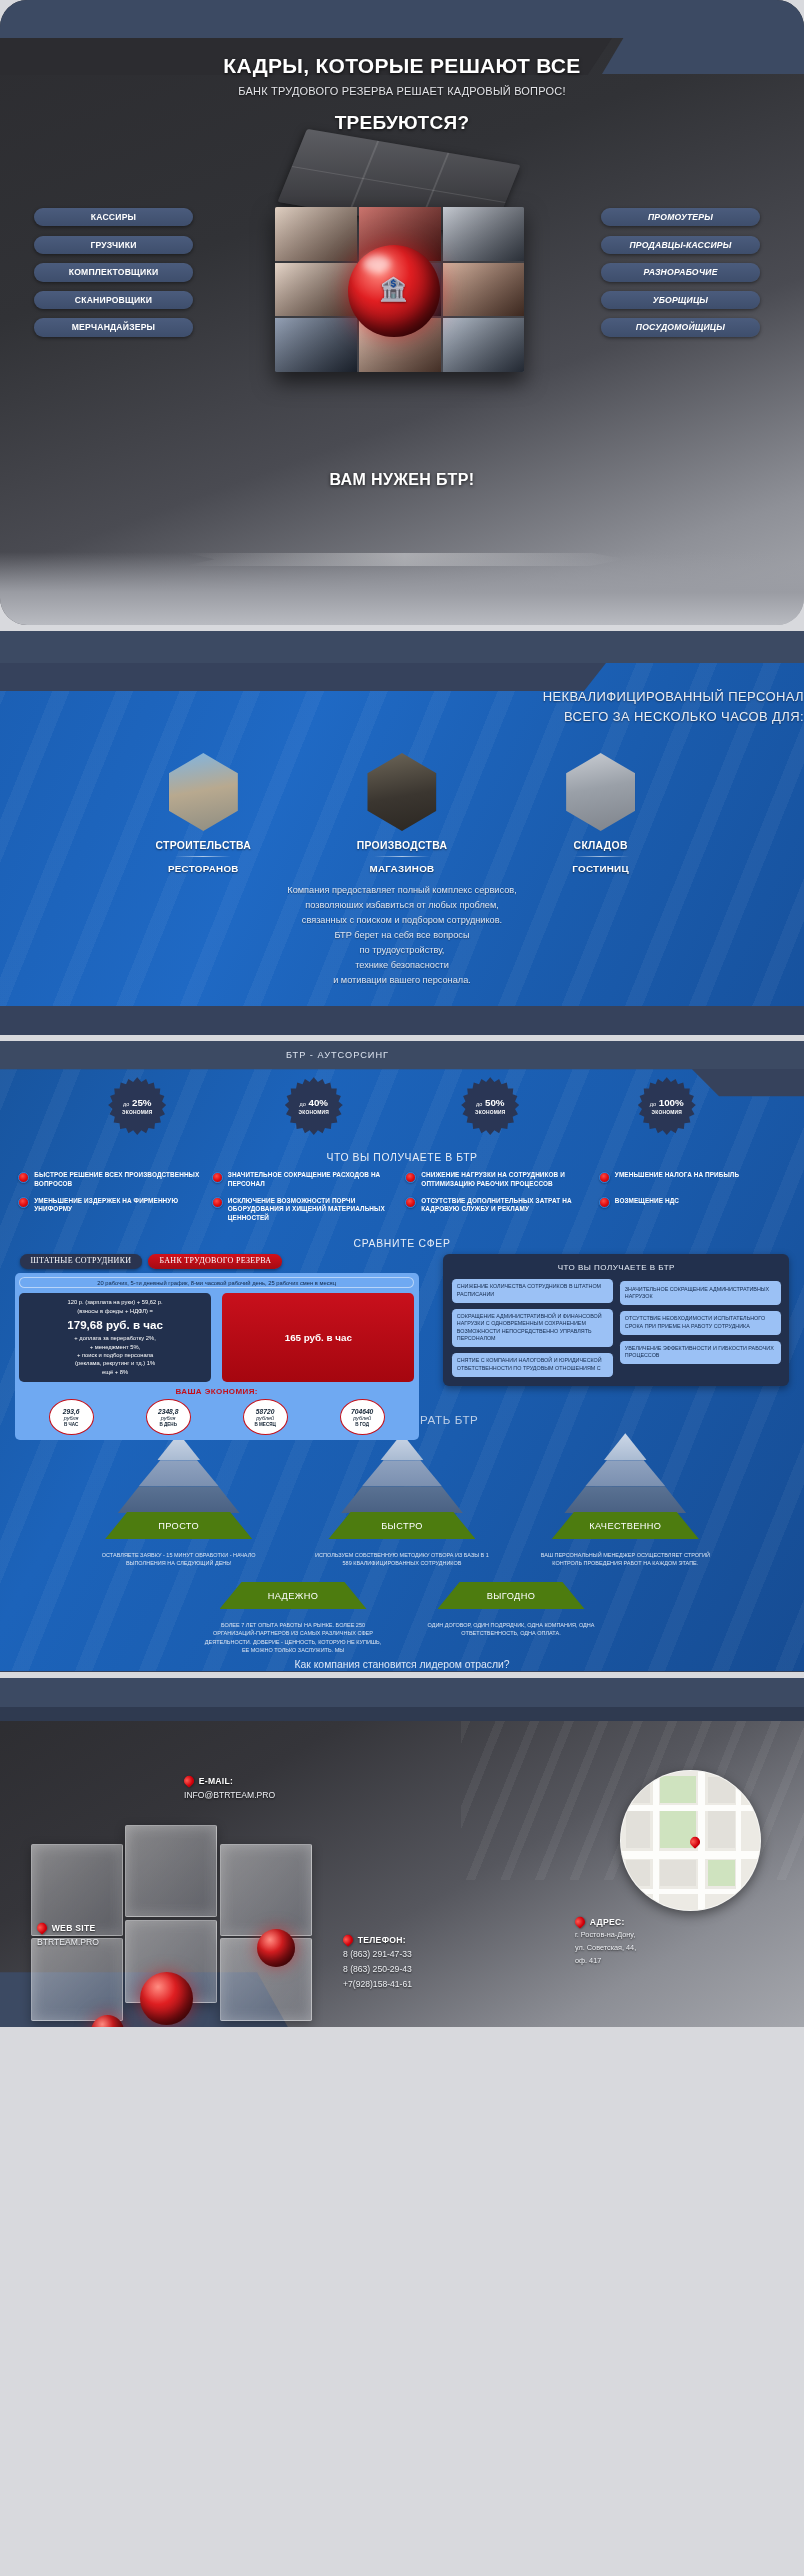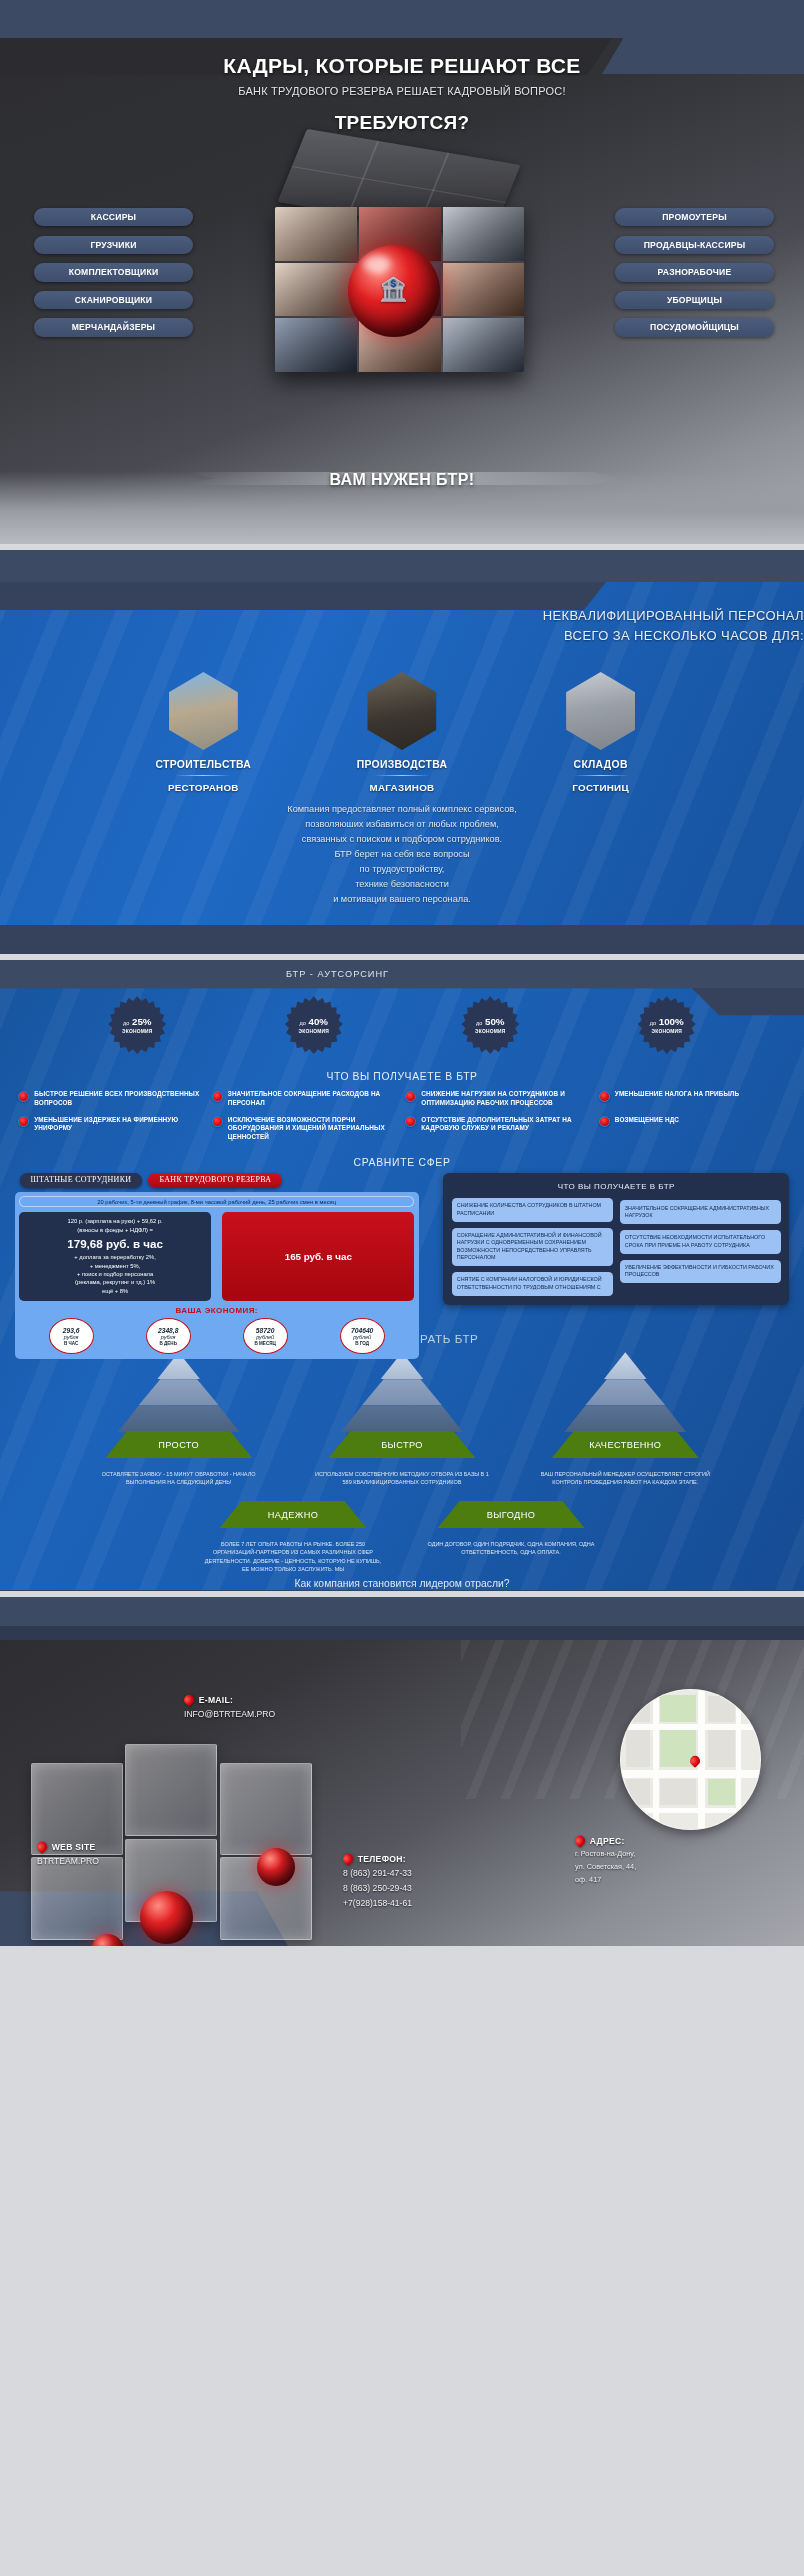--- a/index.html
+++ b/index.html
@@ -10,23 +10,24 @@
     font-family: "Liberation Sans", sans-serif;
     -webkit-font-smoothing: antialiased;
   }
   body { width: 804px; overflow-x: hidden; }
 
   .slide { position: relative; width: 804px; overflow: hidden; }
   .slide + .slide { margin-top: 6.1px; }
 
   
   #slide-hero {
-    height: 544px;
+    height: 625px;
     background:
       linear-gradient(160deg, #2c2c30 0%, #313236 35%, #4a4b52 62%, #8e9097 86%, #a9abb1 100%);
+    border-radius: 27px;
   }
   .hero-topband {
     position: absolute; top: 0; left: 0; width: 804px; height: 38px;
     background: #3c4a63;
   }
   .hero-topband:after {
     content: ""; position: absolute; top: 38px; right: 0;
     width: 202px; height: 36px; background: #3c4a63;
     clip-path: polygon(21.4px 0, 100% 0, 100% 100%, 0 100%);
   }
@@ -96,21 +97,21 @@
   }
   .cube-sphere .bank-icon {
     position:absolute; left:0; right:0; top:33px; text-align:center;
     font-size:23px; color: rgba(255,255,255,.82); line-height:1;
     text-shadow: 0 0.6px 2.4px rgba(0,0,0,.5);
   }
 
   
   .joblist { position: absolute; top: 208px; z-index: 7; width: 159px; }
   .joblist.left  { left: 34px; }
-  .joblist.right { right: 30px; }
+  .joblist.right { right: 44px; font-style: italic; }
   .job-pill {
     display: block; margin-bottom: 9.2px; height: 18.4px; line-height: 18.4px;
     border-radius: 9.2px; text-align: center;
     background: linear-gradient(180deg,#4b5c7d 0%,#3e4e6c 100%);
     color: #fff; font-size: 8.6px; font-weight: 700; letter-spacing: 0.2px;
     box-shadow: 0 1.2px 3.7px rgba(0,0,0,.45);
     white-space: nowrap;
   }
   .hero-cta {
     position: absolute; left: 0; top: 471px; width: 804px; text-align: center;

